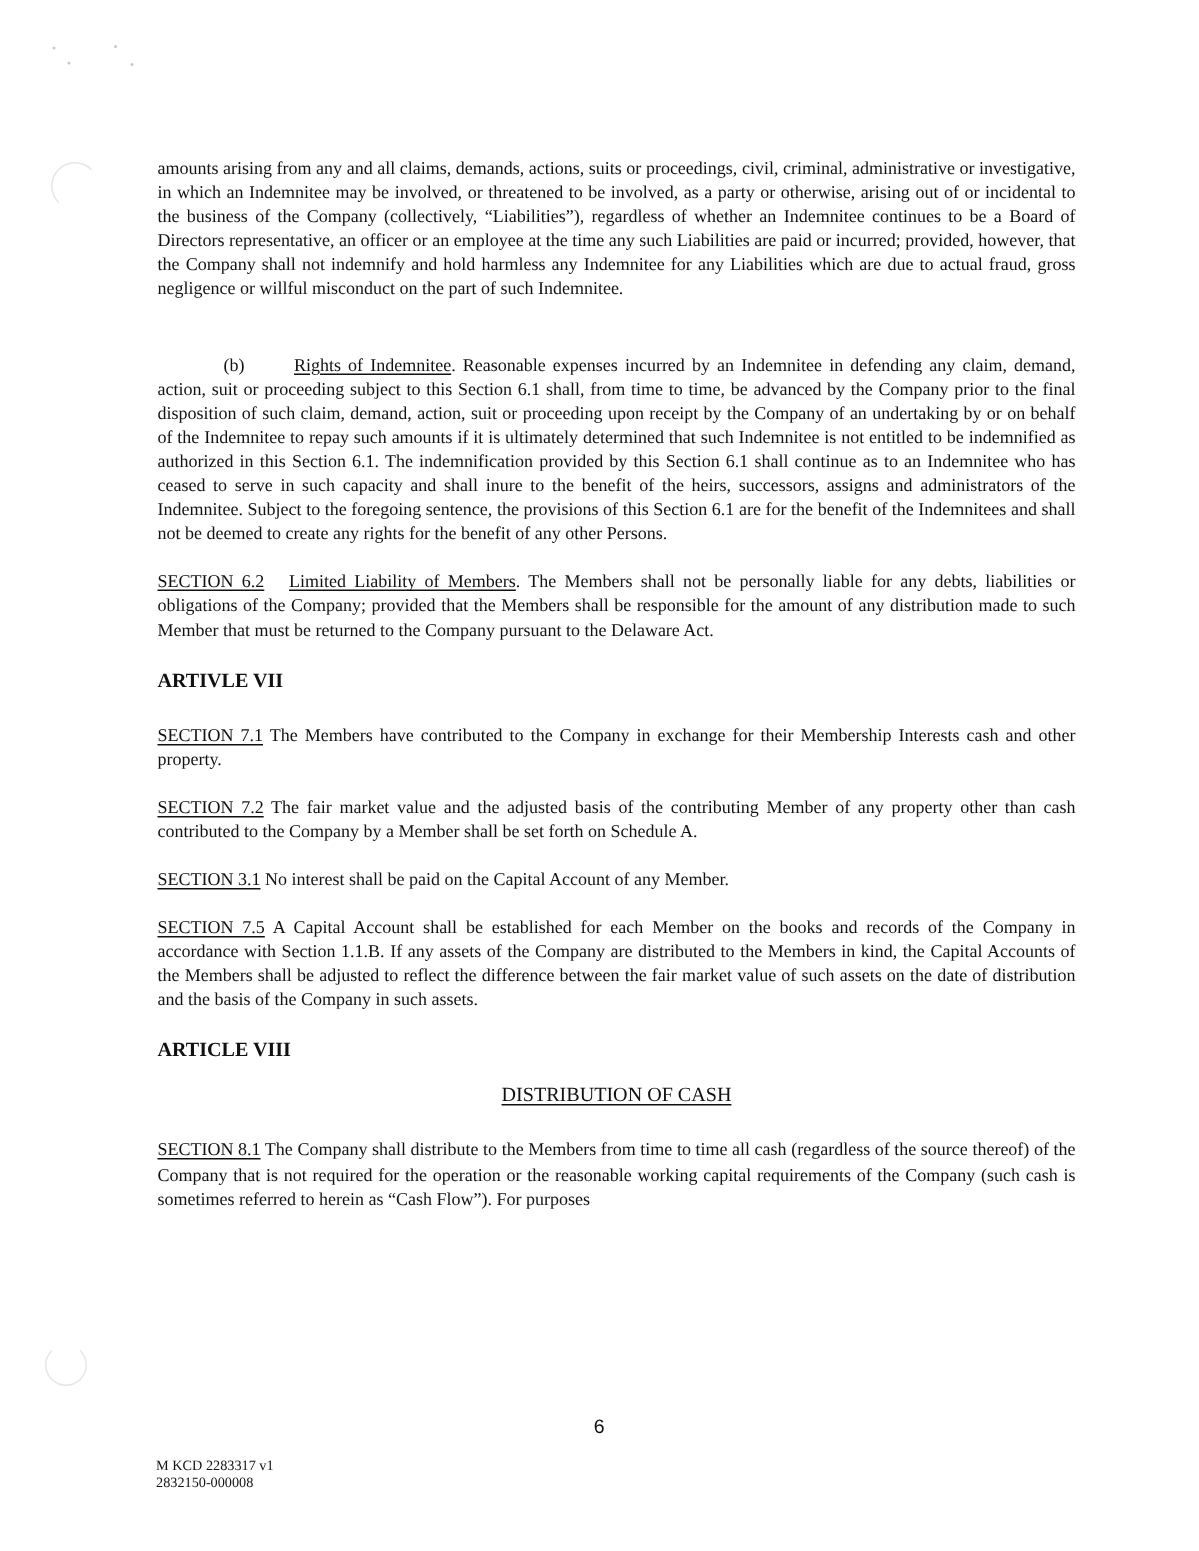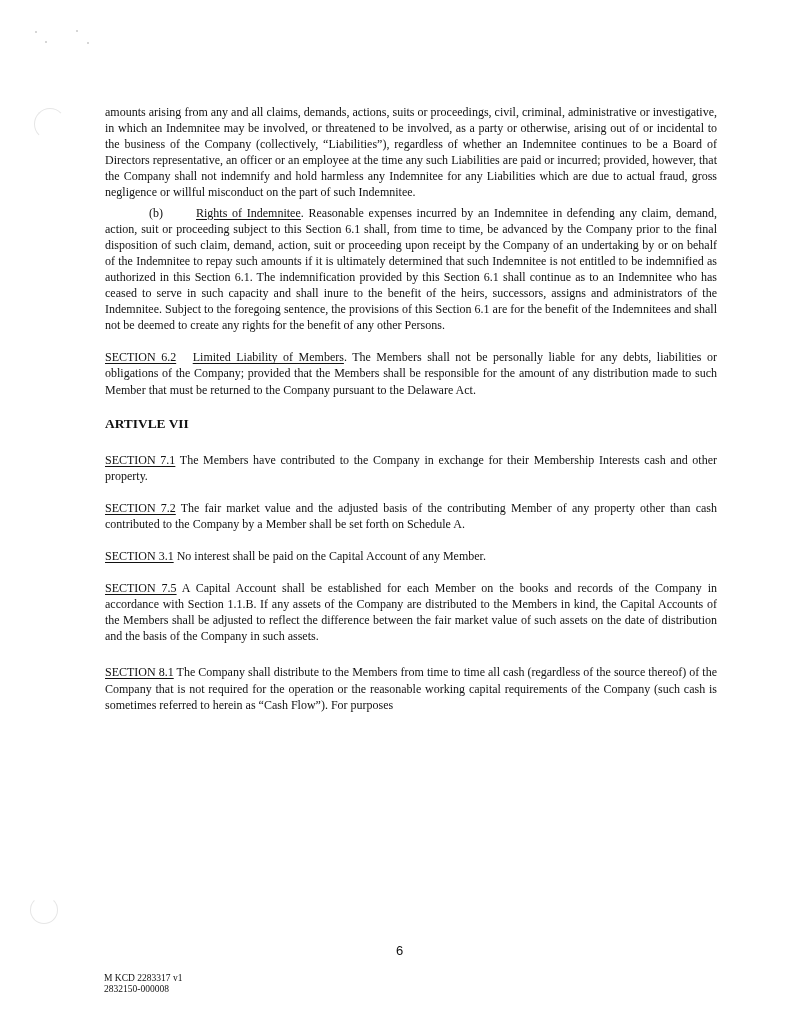--- a/index.html
+++ b/index.html
@@ -7,21 +7,21 @@
     width: 799px; height: 1034px; position: relative; overflow: hidden;
     font-family: "Liberation Serif", "DejaVu Serif", serif;
     color: #111111;
   }
   .page { position: absolute; left: 105px; top: 104px; width: 612px; }
   p {
     margin: 0; font-size: 12px; line-height: 16.1px;
     text-align: justify;
   }
   .para1 { }
-  .para-b { margin-top: 4px; text-indent: 44px; }
+  .para-b { margin-top: 34px; text-indent: 44px; }
   .para-b .label { display: inline-block; width: 47px; text-indent: 0; }
   .sec { margin-top: 16px; }
   u { text-decoration: underline; text-underline-offset: 2px; }
   .heading {
     text-align: left; font-weight: bold; font-size: 13.4px; margin-top: 18px;
   }
   .subheading {
     text-align: center; font-size: 13.4px; margin-top: 14px; text-decoration: underline;
     text-underline-offset: 2px;
   }
@@ -54,20 +54,22 @@
 
   <p class="sec"><u>SECTION 6.2</u><span>&nbsp;&nbsp;&nbsp;</span><u>Limited Liability of Members</u><span>. The Members shall not be personally liable for any debts, liabilities or obligations of the Company; provided that the Members shall be responsible for the amount of any distribution made to such Member that must be returned to the Company pursuant to the Delaware Act.</span></p>
 
   <div class="heading">ARTIVLE VII</div>
 
   <p class="sec sec-first"><u>SECTION 7.1</u><span> The Members have contributed to the Company in exchange for their Membership Interests cash and other property.</span></p>
   <p class="sec"><u>SECTION 7.2</u><span>  The fair market value and the adjusted basis of the contributing Member of any property other than cash contributed to the Company by a Member shall be set forth on Schedule A.</span></p>
   <p class="sec"><u>SECTION 3.1</u><span>  No interest shall be paid on the Capital Account of any Member.</span></p>
   <p class="sec"><u>SECTION 7.5</u><span>  A Capital Account shall be established for each Member on the books and records of the Company in accordance with Section 1.1.B. If any assets of the Company are distributed to the Members in kind, the Capital Accounts of the Members shall be adjusted to reflect the difference between the fair market value of such assets on the date of distribution and the basis of the Company in such assets.</span></p>
 
+  <div class="heading">ARTICLE VIII</div>
+  <div class="subheading">DISTRIBUTION OF CASH</div>
 
   <p class="sec sec-first"><u>SECTION 8.1</u><span>  The Company shall distribute to the Members from time to time all cash (regardless of the source thereof) of the Company that is not required for the operation or the reasonable working capital requirements of the Company (such cash is sometimes referred to herein as “Cash Flow”). For purposes</span></p>
 </div>
 
 <div class="pagenum">6</div>
 
 <div class="footer">
   <div>M KCD 2283317 v1</div>
   <div>2832150-000008</div>
 </div>

